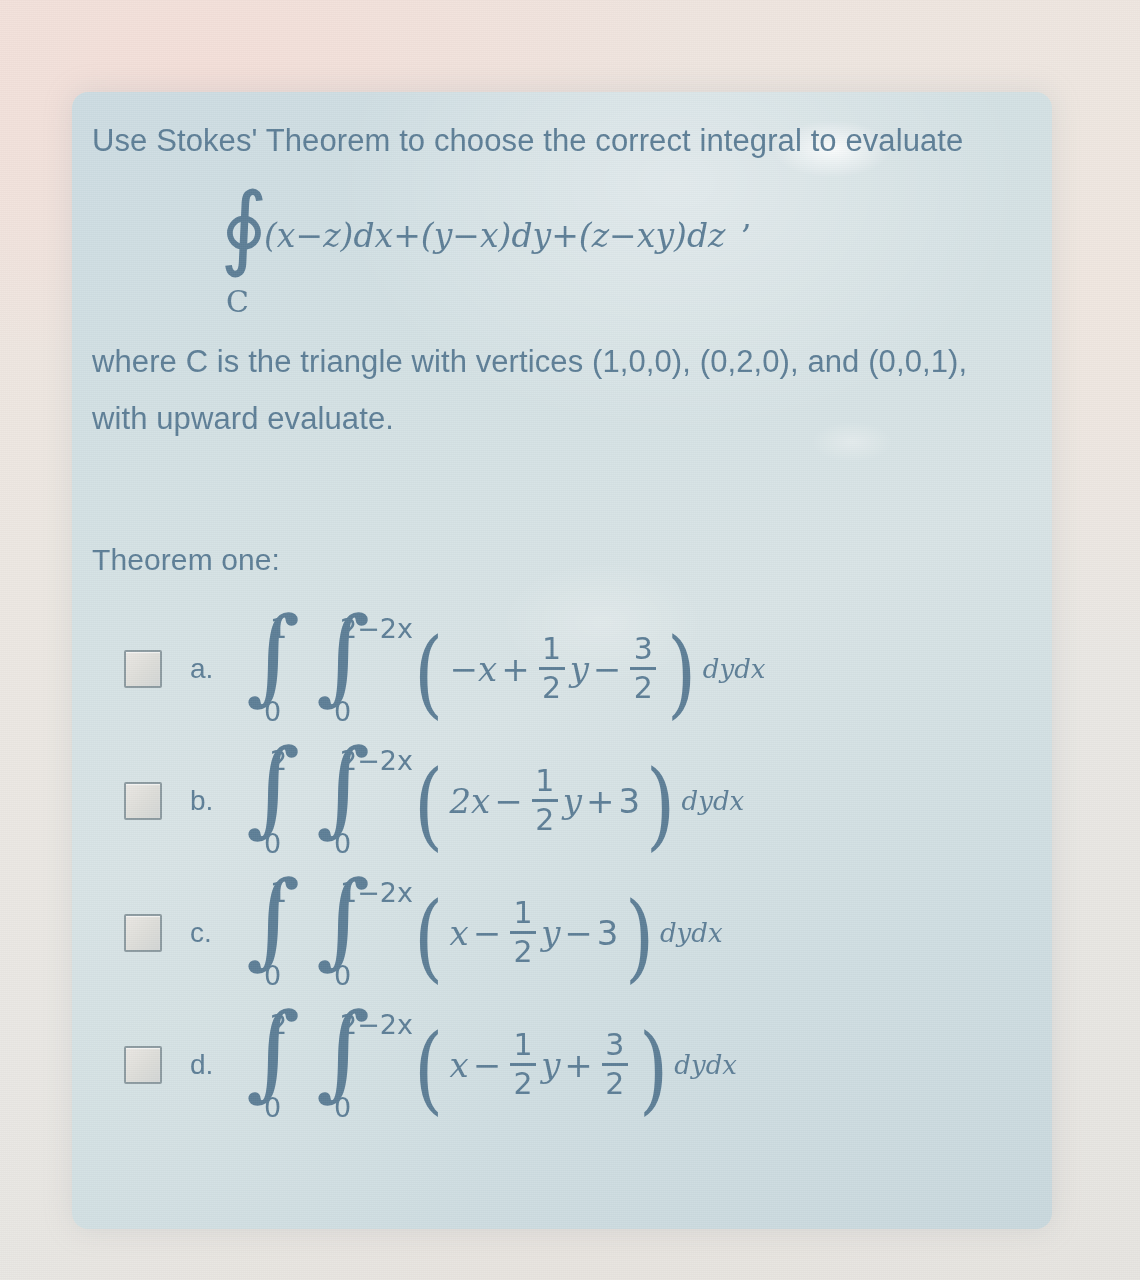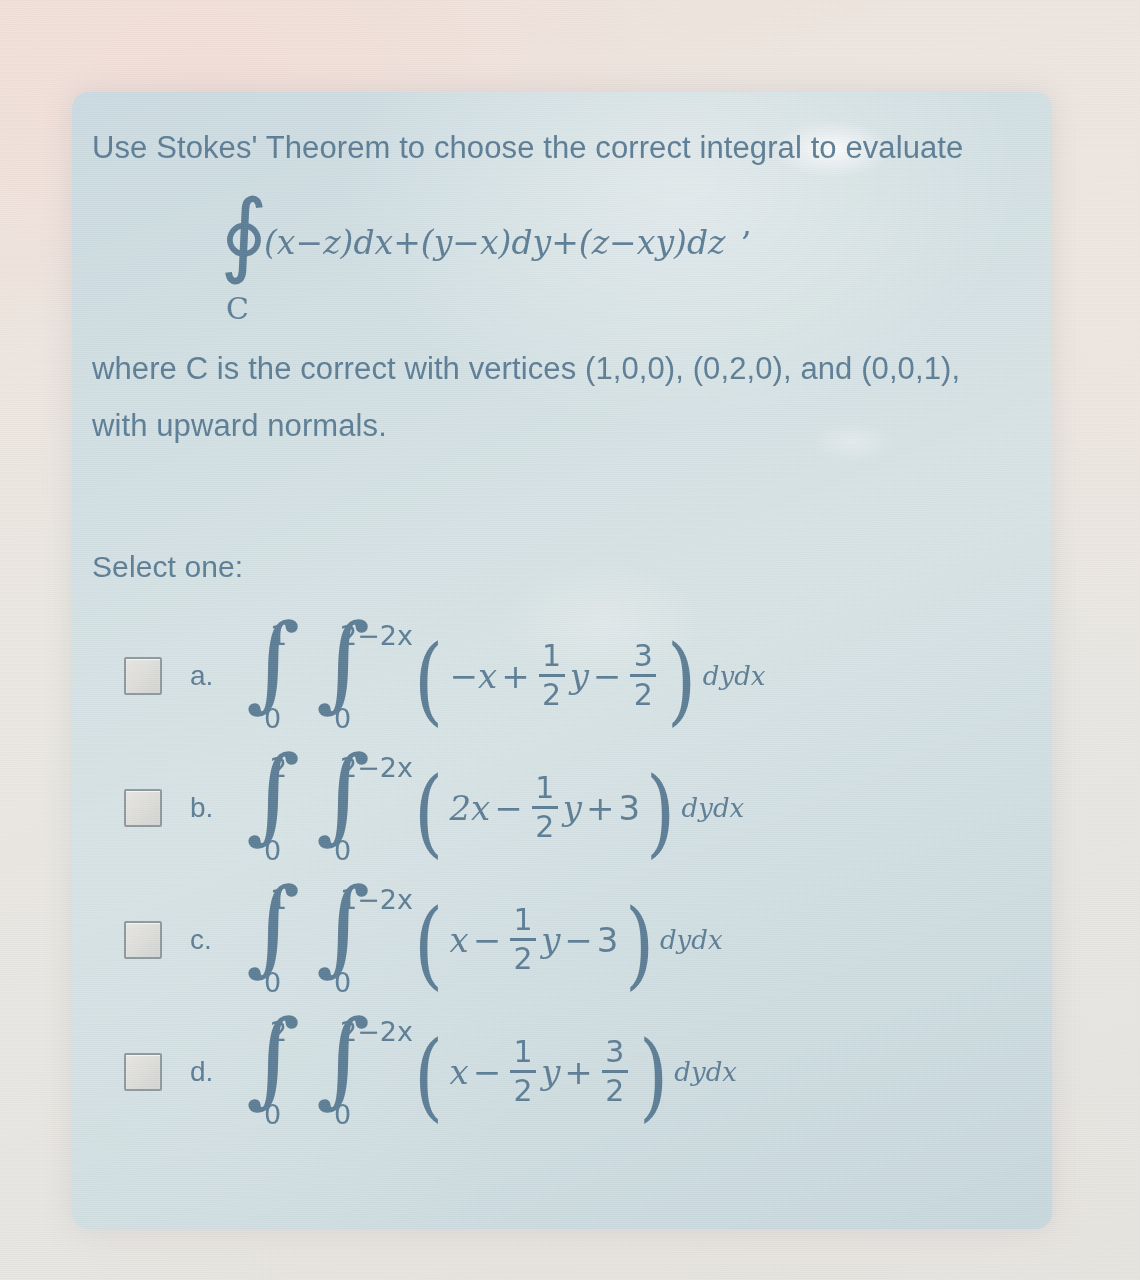--- a/index.html
+++ b/index.html
@@ -58,21 +58,21 @@
   }
   #glare-a { left: 700px; top: 28px; width: 120px; height: 58px;
     background: radial-gradient(ellipse at center, rgba(255,255,255,.85) 0%, rgba(255,255,255,0) 70%); }
   #glare-b { left: 740px; top: 330px; width: 80px; height: 40px;
     background: radial-gradient(ellipse at center, rgba(255,255,255,.30) 0%, rgba(255,255,255,0) 72%); }
   #glare-c { left: 430px; top: 470px; width: 200px; height: 120px;
     background: radial-gradient(ellipse at center, rgba(255,255,255,.22) 0%, rgba(255,255,255,0) 72%); }
 
   #content {
     position: relative;
-    padding: 27px 36px 0 20px;
+    padding: 20px 36px 0 20px;
     color: #5d7e96;
   }
 
   .stem-line {
     font-size: 31px;
     line-height: 57px;
     letter-spacing: .1px;
     color: #5d7e96;
     white-space: nowrap;
   }
@@ -267,24 +267,24 @@
 
     <div id="contour-row">
       <span class="oint">
         <span class="sym">∮</span>
         <span class="sub">C</span>
       </span>
       <span id="contour-body" class="math">(x−z)dx+(y−x)dy+(z−xy)dz</span>
       <span id="contour-comma" class="math">,</span>
     </div>
 
-    <div class="stem-line" style="margin-top:44px">where C is the correct with vertices (1,0,0), (0,2,0), and (0,0,1),</div>
-    <div class="stem-line">with upward normals.</div>
-
-    <div id="select-one">Select one:</div>
+    <div class="stem-line" style="margin-top:44px">where C is the triangle with vertices (1,0,0), (0,2,0), and (0,0,1),</div>
+    <div class="stem-line">with upward evaluate.</div>
+
+    <div id="select-one">Theorem one:</div>
 
     <div id="options">
 
       <div class="option">
         <span class="checkbox"></span>
         <span class="opt-letter">a.</span>
         <span class="expr">
           <span class="dint">
             <span class="sym">∫</span>
             <span class="upper">1</span>

